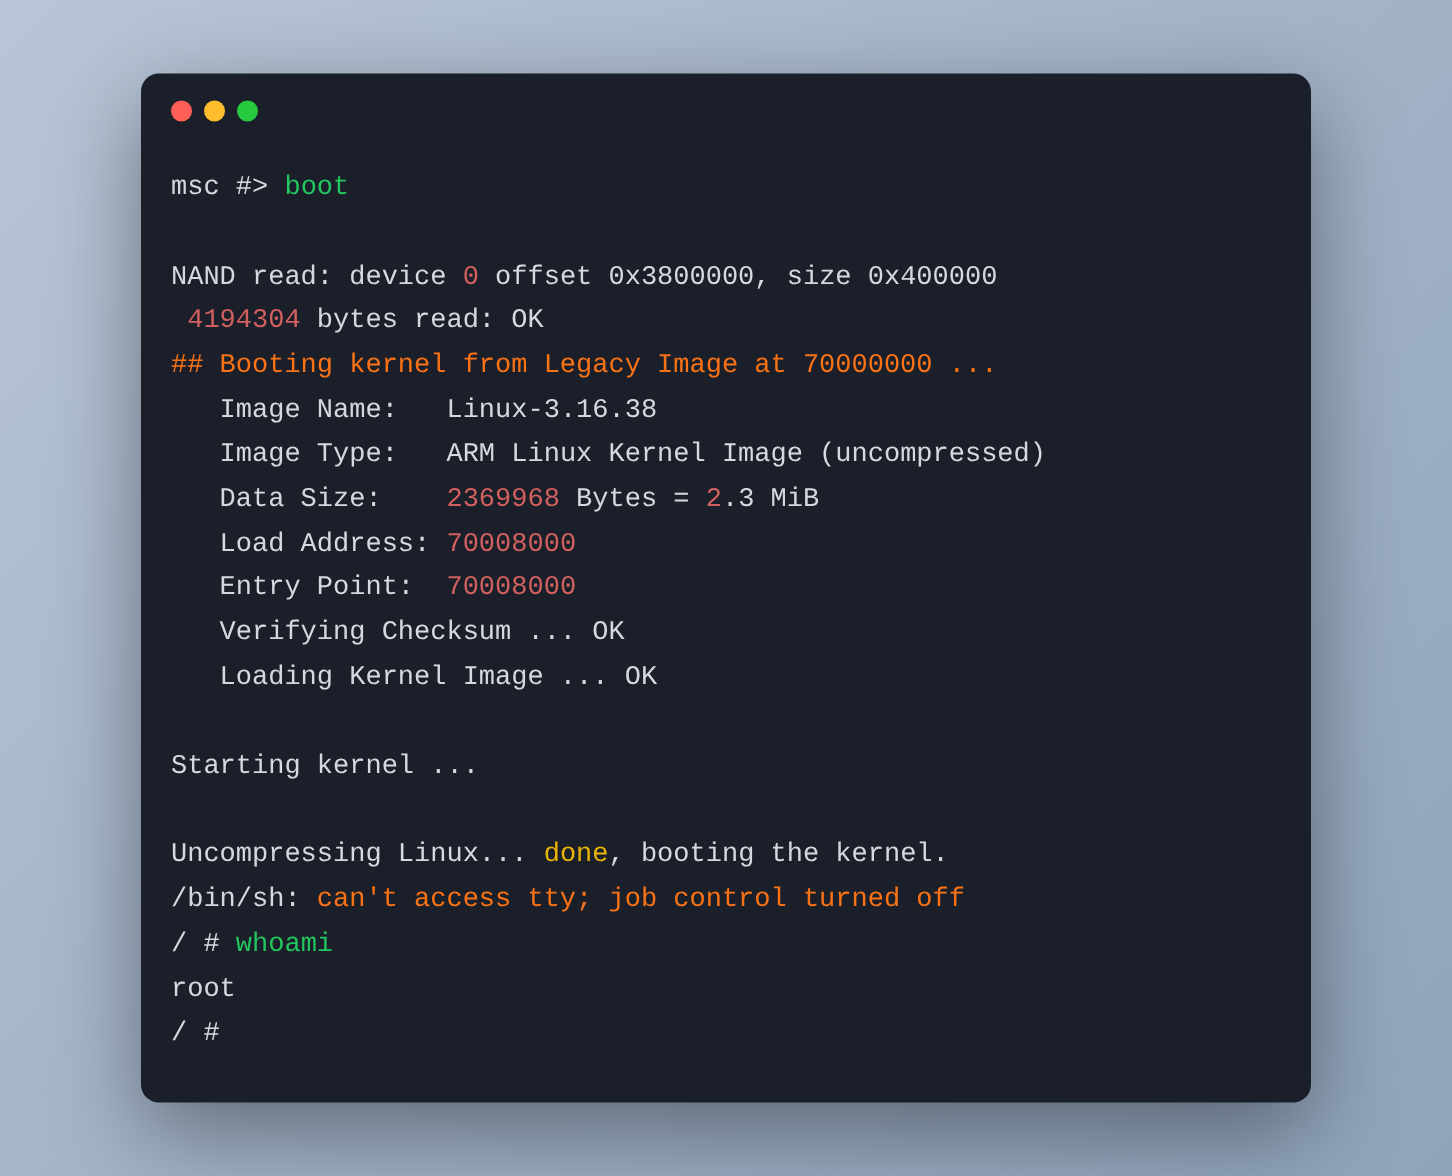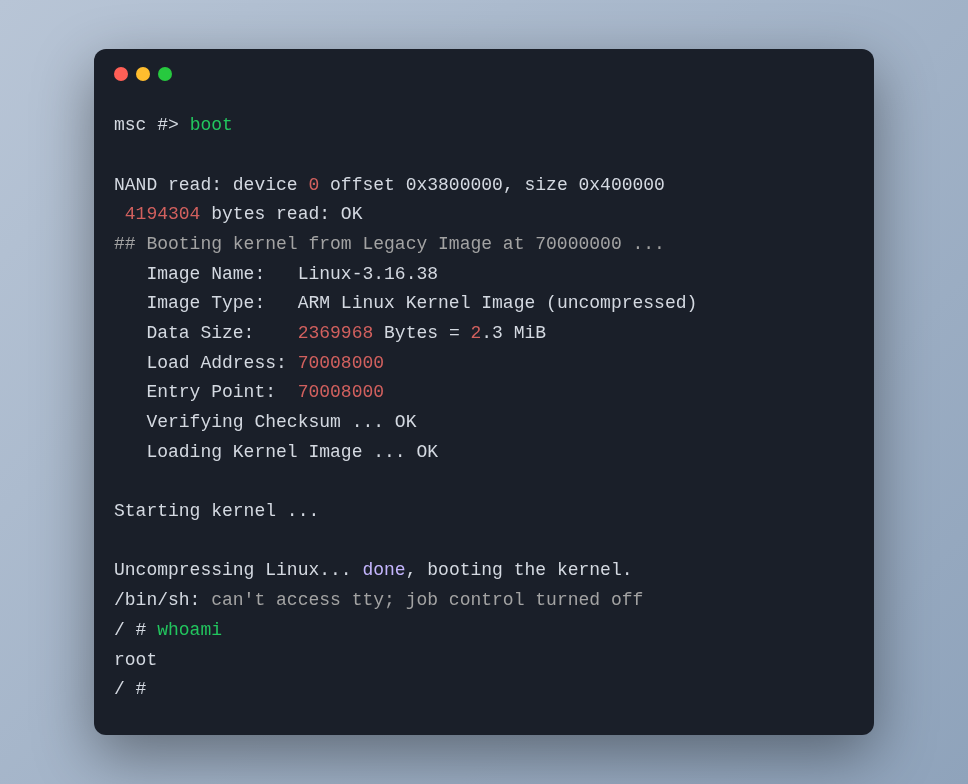--- a/index.html
+++ b/index.html
@@ -40,22 +40,22 @@
       padding: 20px 20px 30px 20px;
       font-size: 18px;
       line-height: 1.65;
       color: #d4d9e1;
       white-space: pre;
       font-weight: 400;
     }
     .c-white { color: #d4d9e1; }
     .c-green { color: #22c55e; }
     .c-red { color: #d1605e; }
-    .c-gray { color: #a3a3a3; }
-    .c-yellow { color: #c4b5fd; }
+    .c-gray { color: #f97316; }
+    .c-yellow { color: #eab308; }
     .line { display: block; }
   </style>
 </head>
 <body>
 
 <div class="terminal-window">
   <div class="titlebar">
     <div class="traffic-light red"></div>
     <div class="traffic-light yellow"></div>
     <div class="traffic-light green"></div>

